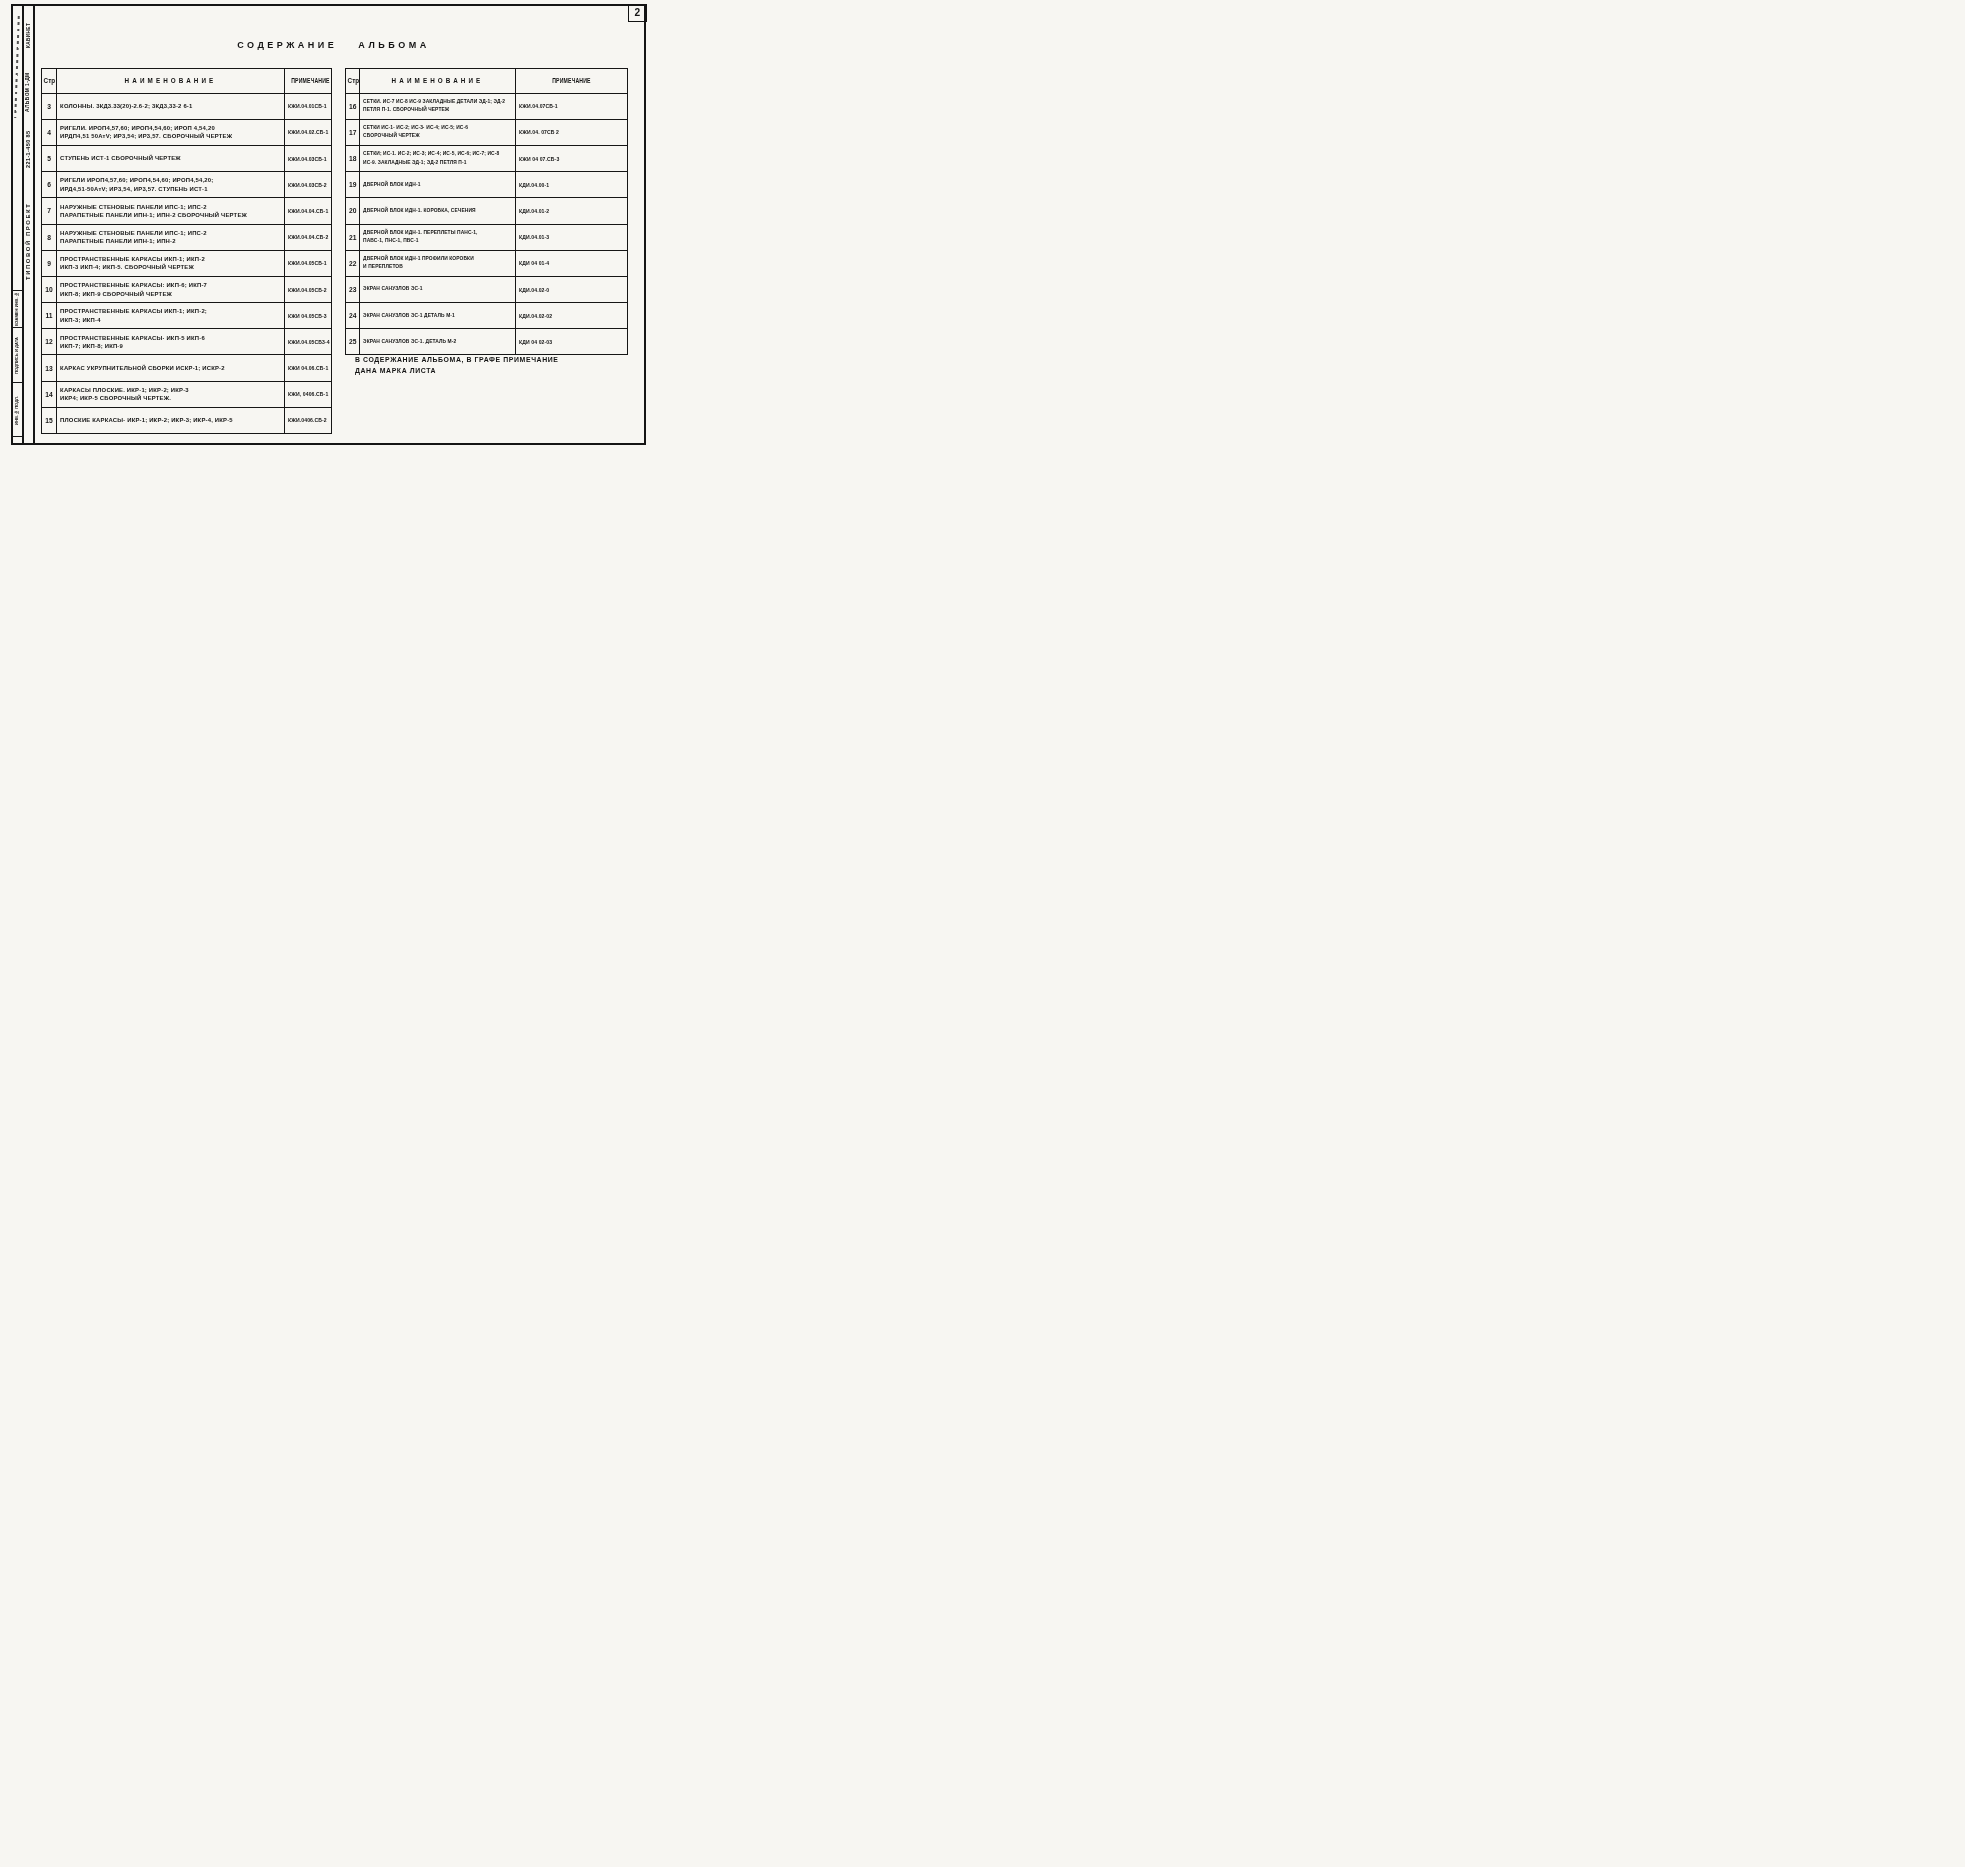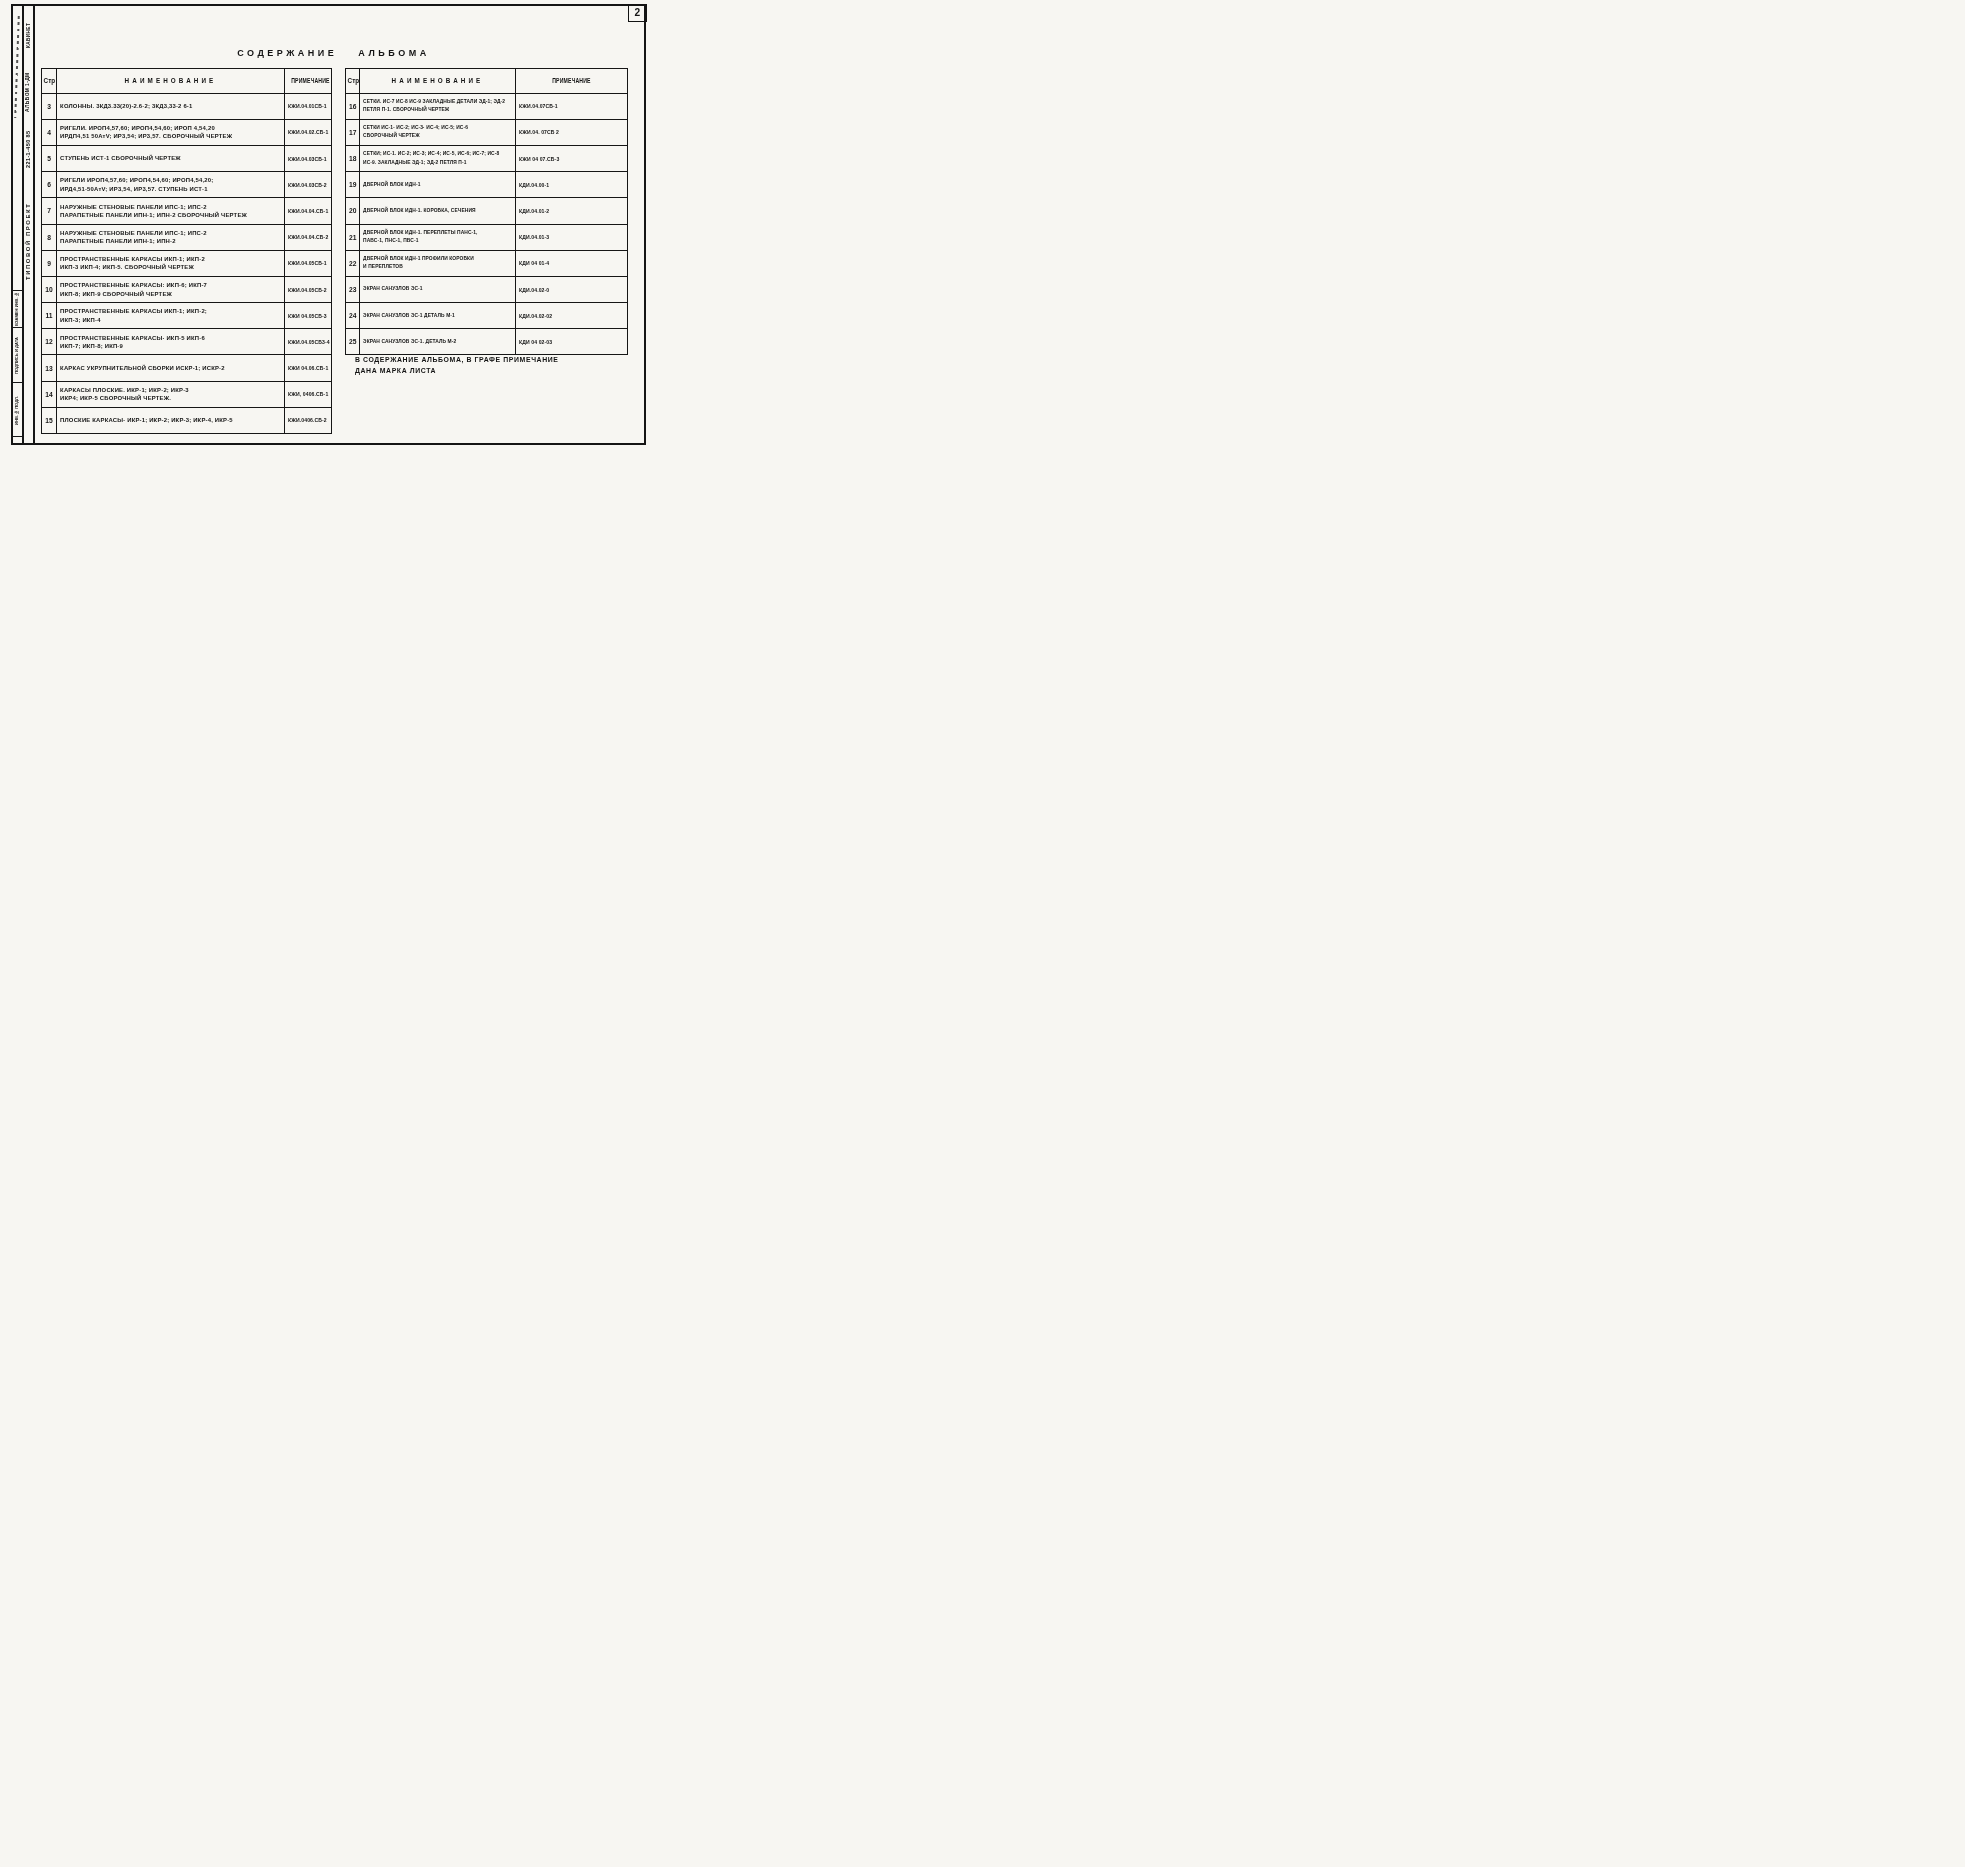--- a/index.html
+++ b/index.html
@@ -12,21 +12,21 @@
   table.toc{border:1.6px solid #131313;}
   table.toc th{height:22px;font-size:6.3px;text-align:center;padding:0.8px 1.6px;}
   table.toc td{height:22px;padding:1.6px 3.1px;}
   td.pg{text-align:center;font-size:6.7px;width:15px;}
   td.name div{line-height:8.3px;font-size:5.9px;letter-spacing:0.2px;white-space:nowrap;}
   td.note{font-size:5.1px;letter-spacing:0.1px;text-align:left;padding-left:2px;white-space:nowrap;}
   #table-right td.name div{font-size:4.9px;letter-spacing:0.1px;}
   .sp-name{letter-spacing:3.1px;}
   .cond{display:inline-block;transform:scaleX(.82);transform-origin:center;letter-spacing:0.2px;white-space:nowrap;}
   
-  .title{position:absolute;left:41px;top:48px;width:585px;text-align:center;
+  .title{position:absolute;left:41px;top:40px;width:585px;text-align:center;
          font-size:9px;font-weight:700;letter-spacing:3.5px;word-spacing:15px;}
   .footnote{position:absolute;left:355px;top:354px;font-size:6.9px;font-weight:700;
             letter-spacing:0.6px;line-height:11px;white-space:nowrap;}
   .pagenum-box{position:absolute;left:628px;top:3.9px;width:16.5px;height:15.7px;border:1.6px solid #131313;
                display:flex;align-items:center;justify-content:center;font-size:10.2px;font-weight:700;}
   
   .vtext{position:absolute;writing-mode:vertical-rl;transform:rotate(180deg);
          font-weight:700;white-space:nowrap;display:flex;align-items:center;justify-content:center;}
   .stamp-marks{position:absolute;left:15.7px;top:15.7px;width:2.4px;height:102px;opacity:.75;
                transform:rotate(2deg);

